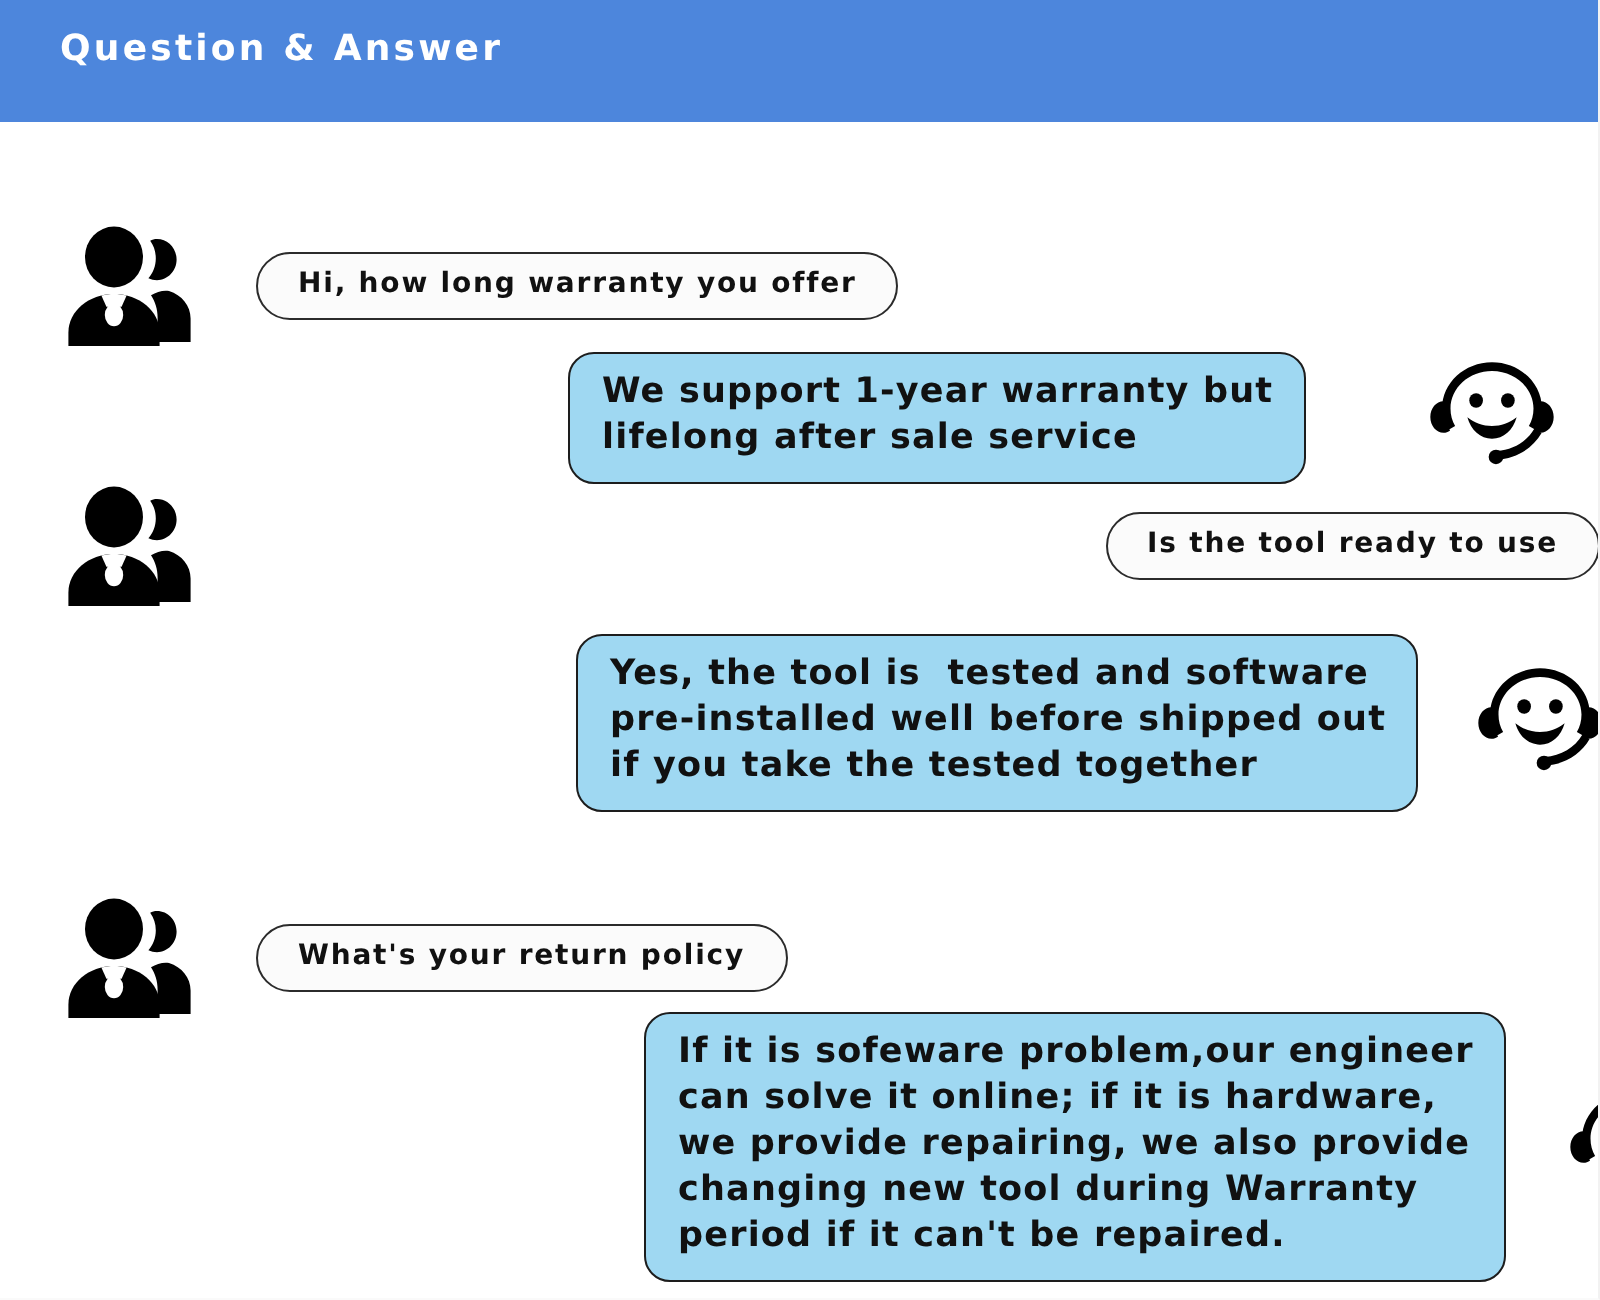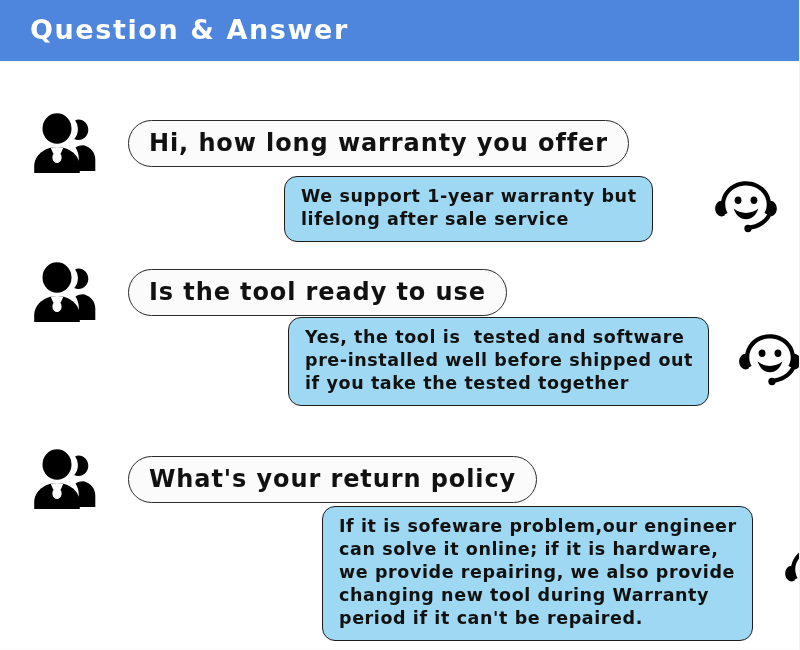--- a/index.html
+++ b/index.html
@@ -31,21 +31,21 @@
     top: 0;
     width: 800px;
     height: 61px;
     background: #4d86dc;
   }
   .banner-title {
     position: absolute;
     left: 30px;
     top: 14px;
     font-family: "DejaVu Sans", sans-serif;
-    font-size: 27px;
+    font-size: 18px;
     font-weight: bold;
     letter-spacing: 1.6px;
     color: #ffffff;
     white-space: pre;
   }
 
   
   .thread {
     position: absolute;
     left: 0;
@@ -73,21 +73,21 @@
     position: relative;
   }
   .q-bubble {
     margin-left: 28px;
     background: #fbfbfb;
     border: 1.4px solid #2b2b2b;
     border-radius: 999px;
     padding: 7px 20px 8px 20px;
     color: #111111;
     font-family: "DejaVu Sans", sans-serif;
-    font-size: 24px;
+    font-size: 14px;
     font-weight: bold;
     letter-spacing: 0.9px;
     white-space: pre;
     line-height: 1.25;
   }
 
   
   .a-row {
     left: 0;
     width: 800px;
@@ -157,21 +157,21 @@
             <path d="M78.5 28.5c-.5 0-.9.1-1.3.2.3 1.7.5 3.5.5 5.3 0 4.7-1.2 9.1-3.3 13 1.2.8 2.6 1.3 4.1 1.3 4.6 0 8.3-4.4 8.3-9.9s-3.7-9.9-8.3-9.9z"></path>
             <circle cx="50.5" cy="63.5" r="4.6"></circle>
             <ellipse cx="38" cy="28" rx="4.3" ry="4.6"></ellipse>
             <ellipse cx="58" cy="28" rx="4.3" ry="4.6"></ellipse>
             <path d="M32.5 38.5c2.2 8 8.2 13.5 15.5 13.5s13.3-5.5 15.5-13.5c-4.5 3.6-9.8 5.5-15.5 5.5s-11-1.9-15.5-5.5z"></path>
           </g>
         </svg>
       </div>
     </div>
 
-    <div class="row q-row" style="top:191px;">
+    <div class="row q-row" style="top:172px;justify-content:space-between;">
       <div class="avatar-user">
         <svg viewBox="0 0 80 80" width="80" height="80" aria-hidden="true">
           <g fill="#000000">
             <path d="M58.5 16.5c5.4 0 9.8 4.6 9.8 10.3 0 5.7-4.4 10.3-9.8 10.3-1.5 0-3-.4-4.3-1 2.3-2.6 3.7-6.1 3.7-9.9 0-3.3-1-6.3-2.8-8.8 1-.6 2.1-.9 3.4-.9z"></path>
             <path d="M64.5 42.5c6.4 2 10.8 7.4 10.8 13.7V68H58.8V55.8c0-4.2-1.2-8-3.3-11.2 2.8-1.6 6-2.6 9-2.1z"></path>
             <ellipse cx="37" cy="25.5" rx="14.5" ry="15.2"></ellipse>
             <path d="M37 44c12.6 0 22.8 8.6 22.8 19.2V70H14.2v-6.8C14.2 52.6 24.4 44 37 44z"></path>
             <path d="M37 44c2.2 0 4.3.3 6.3.8l-2.5 5.6h-7.6L30.7 44.8c2-.5 4.1-.8 6.3-.8z" fill="#ffffff"></path>
             <ellipse cx="37" cy="54.5" rx="4.6" ry="5.6" fill="#ffffff"></ellipse>
           </g>

